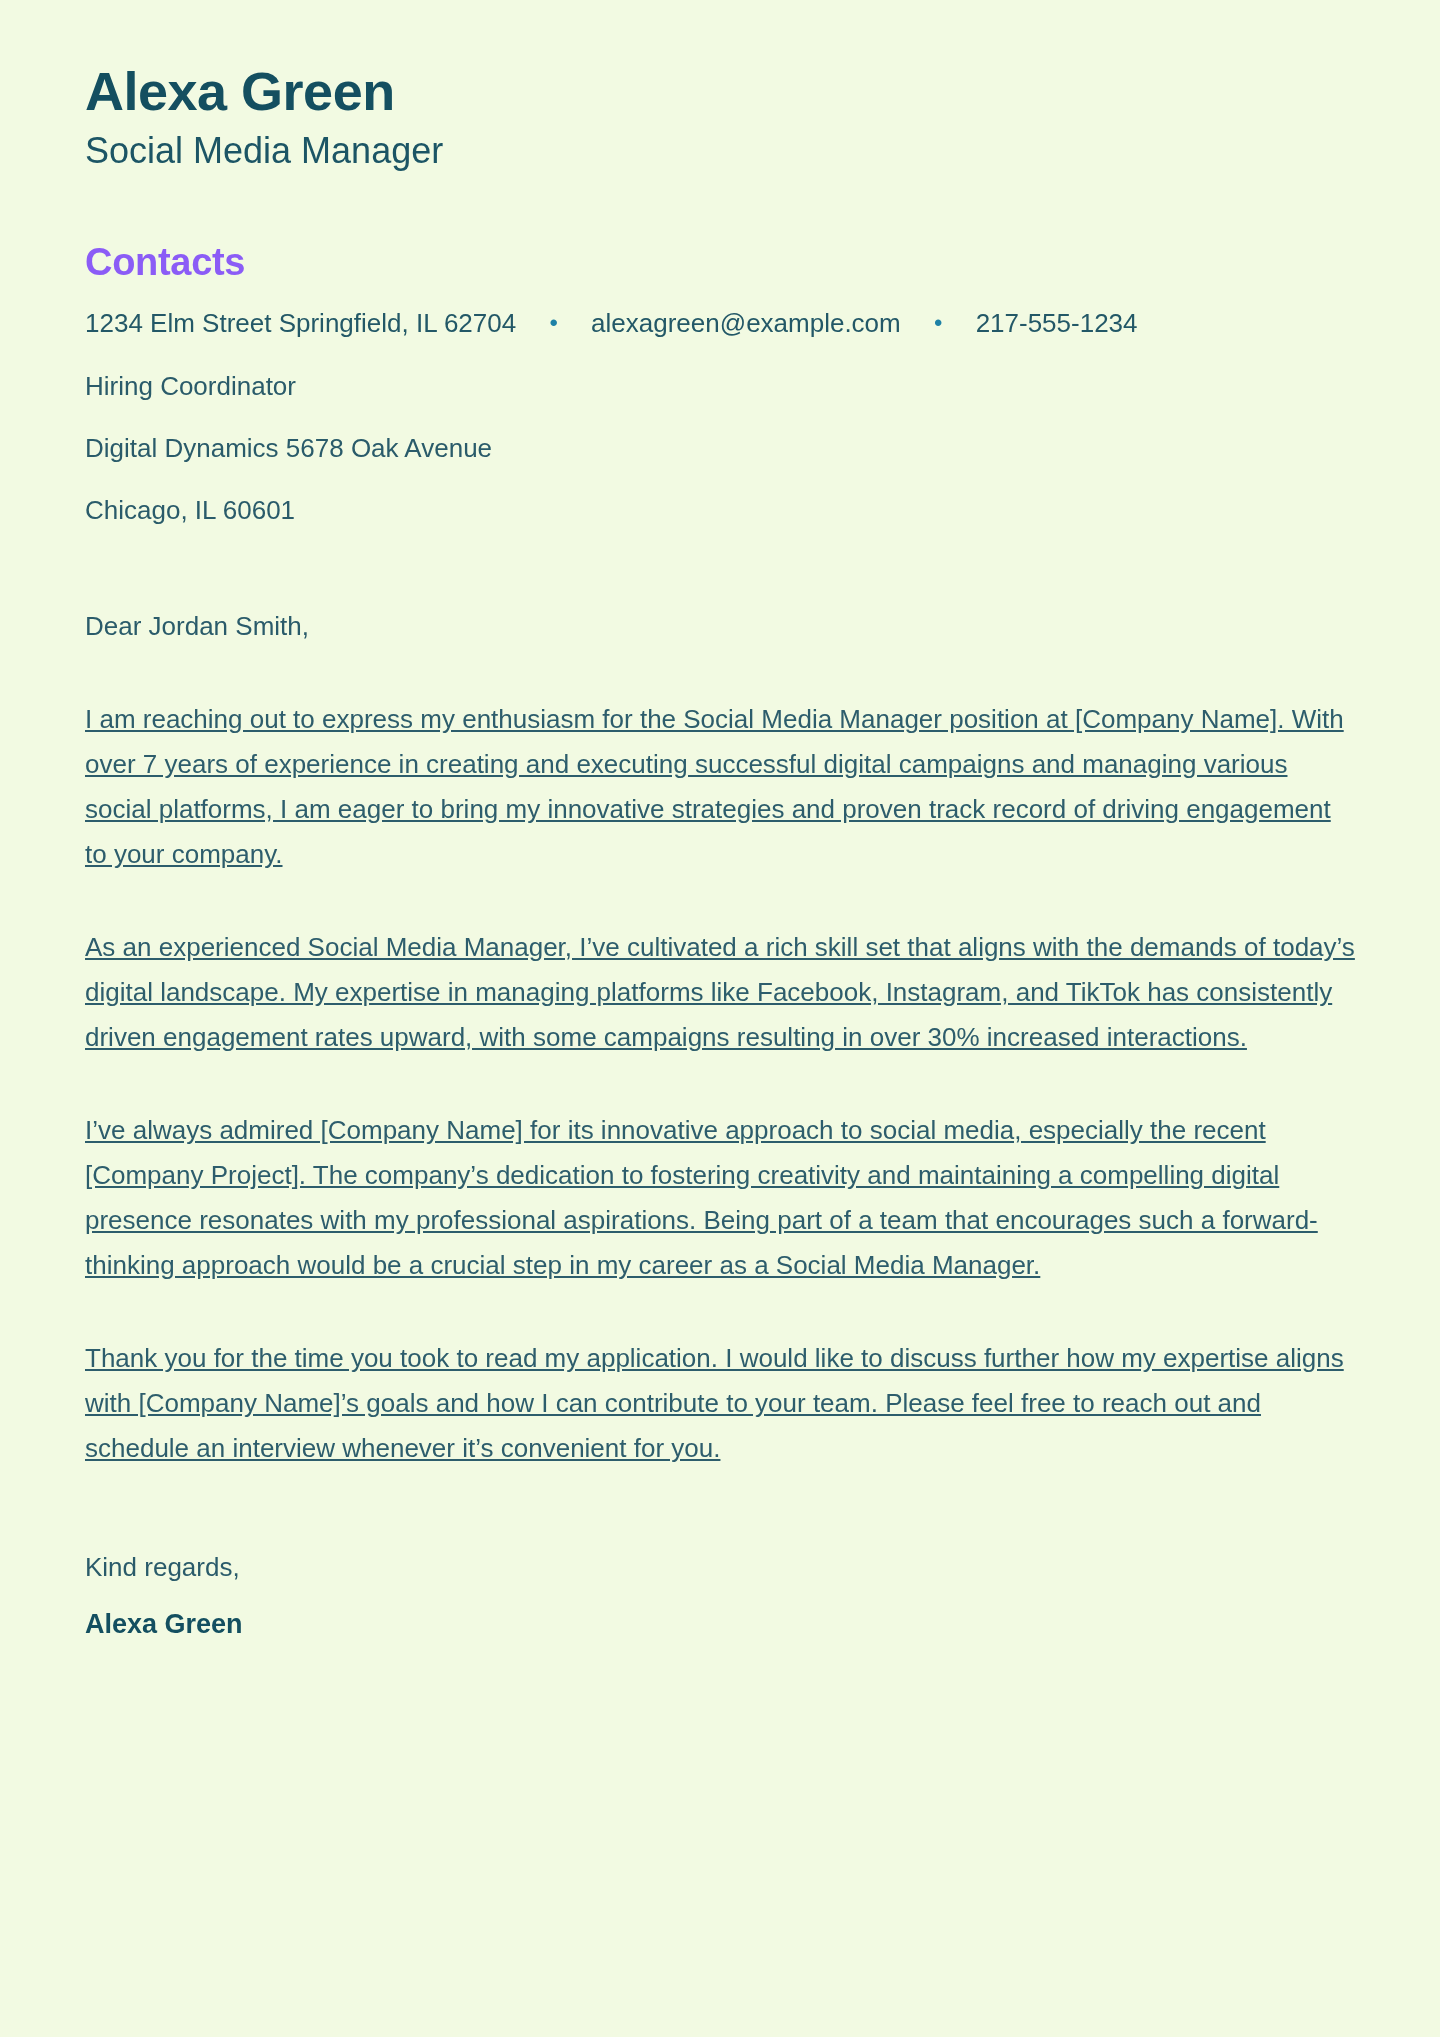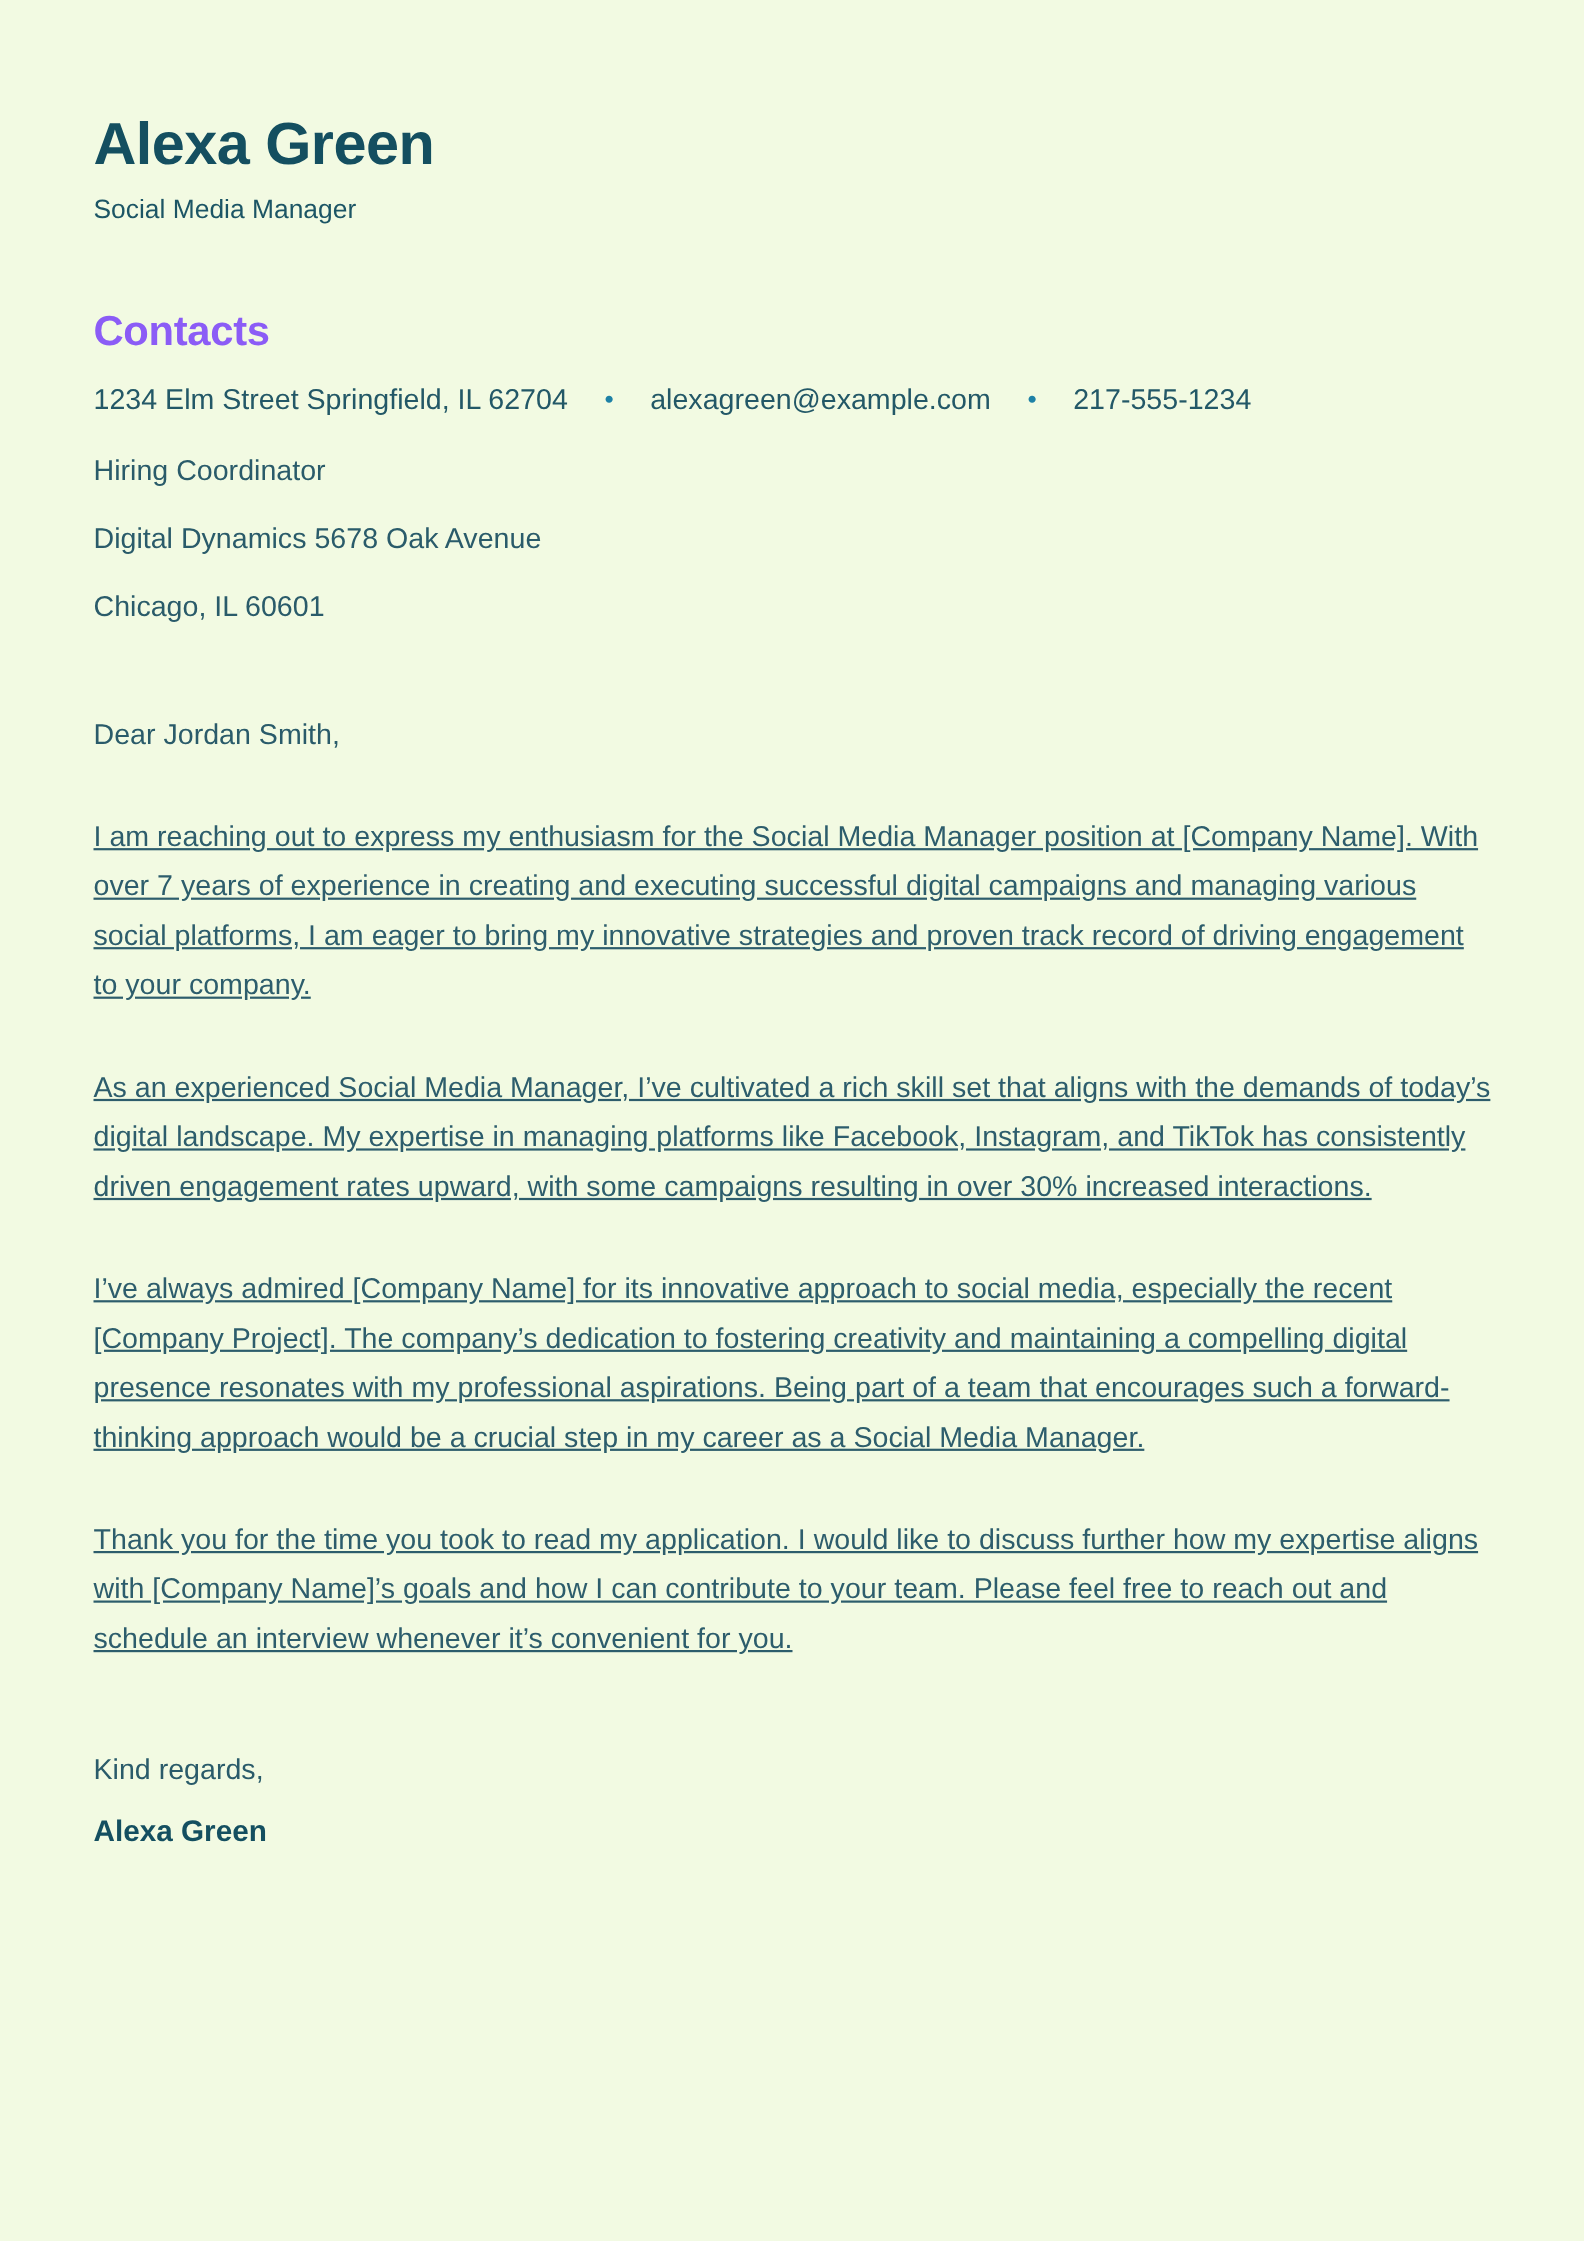--- a/index.html
+++ b/index.html
@@ -11,33 +11,33 @@
     height: 2037px;
     background: #f2fae2;
     font-family: "Liberation Sans", "DejaVu Sans", sans-serif;
     color: #2d5d6c;
     overflow: hidden;
   }
   .page {
     box-sizing: border-box;
     width: 1440px;
     height: 2037px;
-    padding: 100px 85px 60px 85px;
+    padding: 60px 85px 60px 85px;
   }
   .candidate-name {
     margin: 0;
     font-size: 54px;
     line-height: 62px;
     font-weight: 700;
     color: #144f60;
     letter-spacing: -0.5px;
   }
   .candidate-title {
     margin: 12px 0 0 0;
-    font-size: 24px;
+    font-size: 36px;
     line-height: 34px;
     color: #1c5565;
   }
   .contacts-heading {
     margin: 70px 0 0 0;
     font-size: 38px;
     line-height: 48px;
     font-weight: 700;
     color: #8b5cf6;
     letter-spacing: -0.3px;

